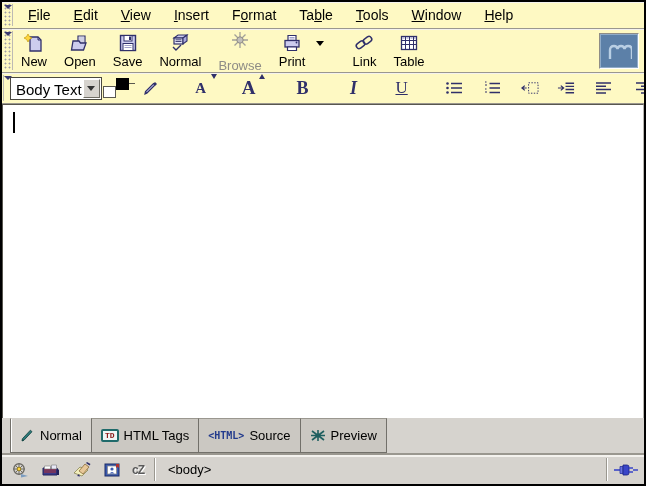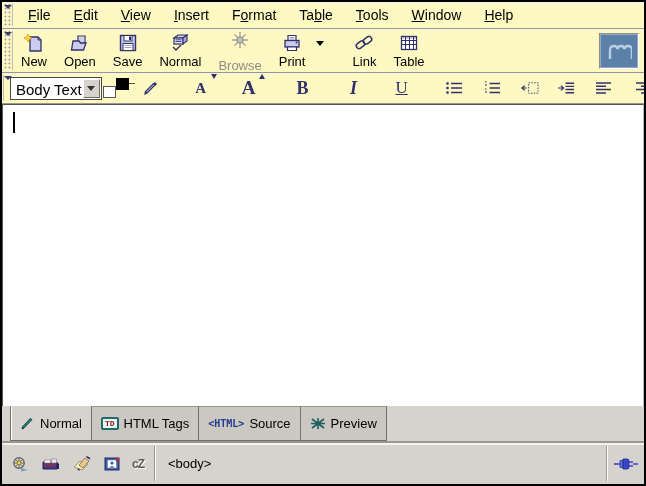--- a/index.html
+++ b/index.html
@@ -96,21 +96,21 @@
         background:#cbc8c2; border:1px solid #72706a; border-top:1px solid #9a978f;
         margin-right:-1px; cursor:pointer; white-space:nowrap; }
   .tab.active{ background:#d6d3ce; border-top:1px solid #d6d3ce;
                box-shadow:inset 1px 0 0 #fff; }
   .tag-chip{ font-family:Liberation Mono, monospace; font-size:8px; font-weight:bold;
              color:#8b1a1a; border:2px solid #1f6a6a; background:#eef6f6;
              padding:0 2px; line-height:9px; border-radius:2px; }
   .src-chip{ font-family:"DejaVu Sans Mono", monospace; font-size:10px; font-weight:bold; color:#223a8c; }
 
   
-  .statusbar{ height:42px; display:flex; align-items:center;
+  .statusbar{ height:30px; display:flex; align-items:center;
               background:#d6d3ce; box-shadow:inset 0 2px 0 #f4f2ee; border-top:1px solid #9a978f; }
   .sb-icons{ display:flex; align-items:center; gap:11px; padding:0 10px 0 9px; }
   .sb-icon{ cursor:pointer; display:flex; }
   .sb-sep{ align-self:stretch; margin:3px 0; width:2px;
            border-left:1px solid #9a978f; border-right:1px solid #fff; }
   .sb-body{ flex:1; font-size:13px; color:#000; padding-left:12px; cursor:pointer; }
   .sb-plug{ width:36px; display:flex; justify-content:center; cursor:pointer; }
   .cz-text{ font-size:12px; font-weight:bold; color:#5a5a5a; letter-spacing:-1px;
             text-shadow:1px 1px 0 #fff; }
 </style>

